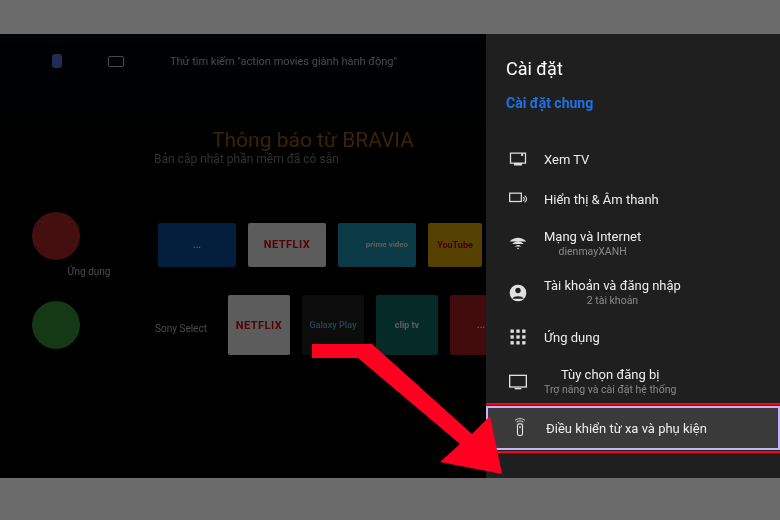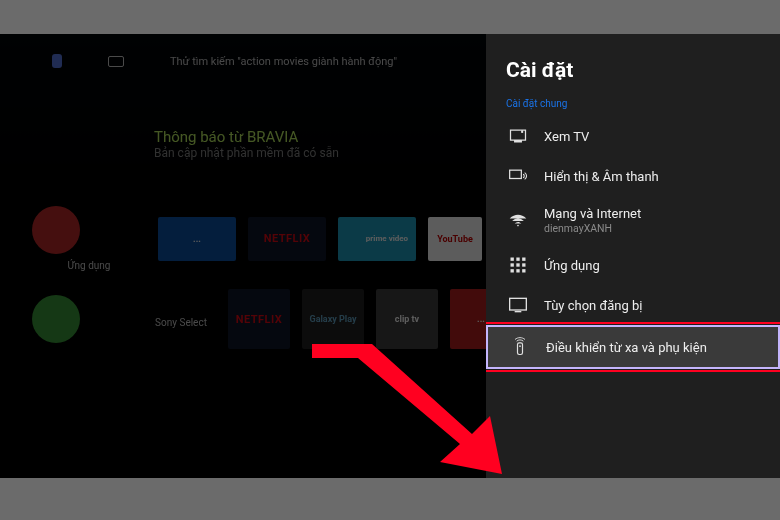--- a/index.html
+++ b/index.html
@@ -24,56 +24,57 @@
     position: absolute;
     inset: 0;
     background: linear-gradient(180deg, #0a1a2a 0%, #000 40%);
     filter: brightness(0.22);
   }
   .home-content { position: relative; z-index: 0; width: 486px; padding: 20px 14px; color: #e8e8e8; }
   .topbar { display: flex; align-items: center; gap: 46px; font-size: 11px; color: #c9c9c9; margin-bottom: 60px; padding-left: 38px; }
   .mic-icon { width: 10px; height: 14px; background: #5a7be6; border-radius: 3px; position: relative; }
   .kbd-icon { width: 16px; height: 11px; border: 1px solid #ccc; border-radius: 2px; }
   .notice { margin-left: 140px; margin-bottom: 46px; }
-  .notice-title { font-size: 15px; color: #bef264; }
+  .notice-title { font-size: 21px; color: #a16207; text-align: center; }
   .notice-sub { font-size: 12px; color: #888; margin-top: 0; }
   .launcher-row { display: flex; align-items: center; gap: 12px; margin-bottom: 18px; margin-left: 18px; }
   .side-bubble { width: 48px; height: 48px; border-radius: 50%; display: flex; flex-direction: column; align-items: center; justify-content: center; margin-right: 66px; flex-shrink: 0; }
   .bubble-red { background: #c02b2b; }
   .bubble-green { background: #3a9c3a; }
   .bubble-label { font-size: 10px; color: #ccc; margin-top: 6px; text-align: center; width: 70px; }
   .tile { width: 78px; height: 44px; border-radius: 2px; display: flex; align-items: center; justify-content: center; font-size: 9px; font-weight: bold; color: #fff; flex-shrink: 0; }
   .tile-blue { background: #0d54a8; }
-  .tile-netflix { background: #0f172a; color: #e50914; font-size: 11px; letter-spacing: 0.5px; }
+  .tile-netflix { background: #ffffff; color: #e50914; font-size: 11px; letter-spacing: 0.5px; }
   .tile-prime { background: #1fa2c6; font-size: 8px; padding-left: 20px; }
-  .tile-youtube { background: #ffffff; color: #c00; font-size: 9px; }
+  .tile-youtube { background: #eab308; color: #c00; font-size: 9px; }
   .tile-dark { background: #222; }
-  .tile-orange { background: #404040; }
+  .tile-orange { background: #0f766e; }
   .tile-red2 { background: #b81f1f; }
   .tile-half { width: 36px; }
   .row2 .tile { width: 62px; height: 60px; }
   .overlay-dim { position: absolute; top: 0; left: 0; width: 486px; height: 100%; background: rgba(0,0,0,0.64); z-index: 1; }
 
   .settings-panel {
     position: absolute;
     right: 0; top: 0;
     width: 294px;
     height: 100%;
     background: #1f1f1f;
     color: #e0e0e0;
     z-index: 2;
     padding: 24px 0 0 20px;
     overflow: hidden;
   }
-  .settings-title { font-size: 21px; font-weight: 700; color: #fff; margin-bottom: 16px; }
-  .settings-cat { font-size: 10px; color: #1a73e8; margin-bottom: 7px; }
+  .settings-title { font-size: 18px; font-weight: 400; color: #fff; margin-bottom: 16px; }
+  .settings-cat { font-size: 14px; color: #1a73e8; margin-bottom: 28px; font-weight: bold; }
   .menu-item {
     display: flex; align-items: center; gap: 16px;
     padding: 10px 10px 10px 2px;
     cursor: pointer;
+    text-align: center;
   }
   .menu-icon { width: 20px; height: 20px; display: flex; align-items: center; justify-content: center; flex-shrink: 0; }
   .menu-icon svg { width: 20px; height: 20px; fill: #e0e0e0; }
   .menu-text { display: flex; flex-direction: column; }
   .menu-label { font-size: 13px; color: #eee; }
   .menu-sub { font-size: 10.5px; color: #8a8a8a; margin-top: 1px; }
   .menu-highlighted {
     background: #3a3a3a;
     margin-left: -20px;
     padding-left: 22px;
@@ -166,20 +167,33 @@
         <svg viewBox="0 0 24 24">
             <path d="M2 9c6-6 14-6 20 0M5 12c4-4 10-4 14 0M8 15c2.5-2.5 5.5-2.5 8 0M12 18.5a1 1 0 100-2 1 1 0 000 2z" fill="#e0e0e0"></path>
           </svg>
       </span>
       <div class="menu-text">
         <span class="menu-label">Mạng và Internet</span>
         <span class="menu-sub">dienmayXANH</span>
       </div>
     </div>
 
+    <div class="menu-item">
+      <span class="menu-icon">
+        <svg viewBox="0 0 24 24">
+            <circle cx="12" cy="12" r="10" fill="#e0e0e0"></circle>
+            <circle cx="12" cy="9" r="3.2" fill="#1f1f1f"></circle>
+            <path d="M5 19c2-4 12-4 14 0" fill="#1f1f1f"></path>
+          </svg>
+      </span>
+      <div class="menu-text">
+        <span class="menu-label">Tài khoản và đăng nhập</span>
+        <span class="menu-sub">2 tài khoản</span>
+      </div>
+    </div>
 
     <div class="menu-item">
       <span class="menu-icon">
         <svg viewBox="0 0 24 24">
             <rect x="3" y="3" width="4" height="4"></rect>
             <rect x="10" y="3" width="4" height="4"></rect>
             <rect x="17" y="3" width="4" height="4"></rect>
             <rect x="3" y="10" width="4" height="4"></rect>
             <rect x="10" y="10" width="4" height="4"></rect>
             <rect x="17" y="10" width="4" height="4"></rect>
@@ -195,20 +209,21 @@
 
     <div class="menu-item">
       <span class="menu-icon">
         <svg viewBox="0 0 24 24">
             <rect x="2" y="4" width="20" height="14" stroke="#e0e0e0" stroke-width="1.6" fill="none"></rect>
             <line x1="8" y1="20" x2="16" y2="20" stroke="#e0e0e0" stroke-width="1.6"></line>
           </svg>
       </span>
       <div class="menu-text">
         <span class="menu-label">Tùy chọn đăng bị</span>
+        <span class="menu-sub">Trợ năng và cài đặt hệ thống</span>
       </div>
     </div>
 
     <div class="menu-item menu-highlighted">
       <span class="menu-icon">
         <svg viewBox="0 0 24 24">
             <rect x="9" y="7" width="6" height="14" rx="2" stroke="#e0e0e0" stroke-width="1.4" fill="none"></rect>
             <circle cx="12" cy="11" r="1" fill="#e0e0e0"></circle>
             <path d="M8 5c2-2 6-2 8 0M6 3c3.5-3 8.5-3 12 0" stroke="#e0e0e0" stroke-width="1.1" fill="none"></path>
           </svg>

